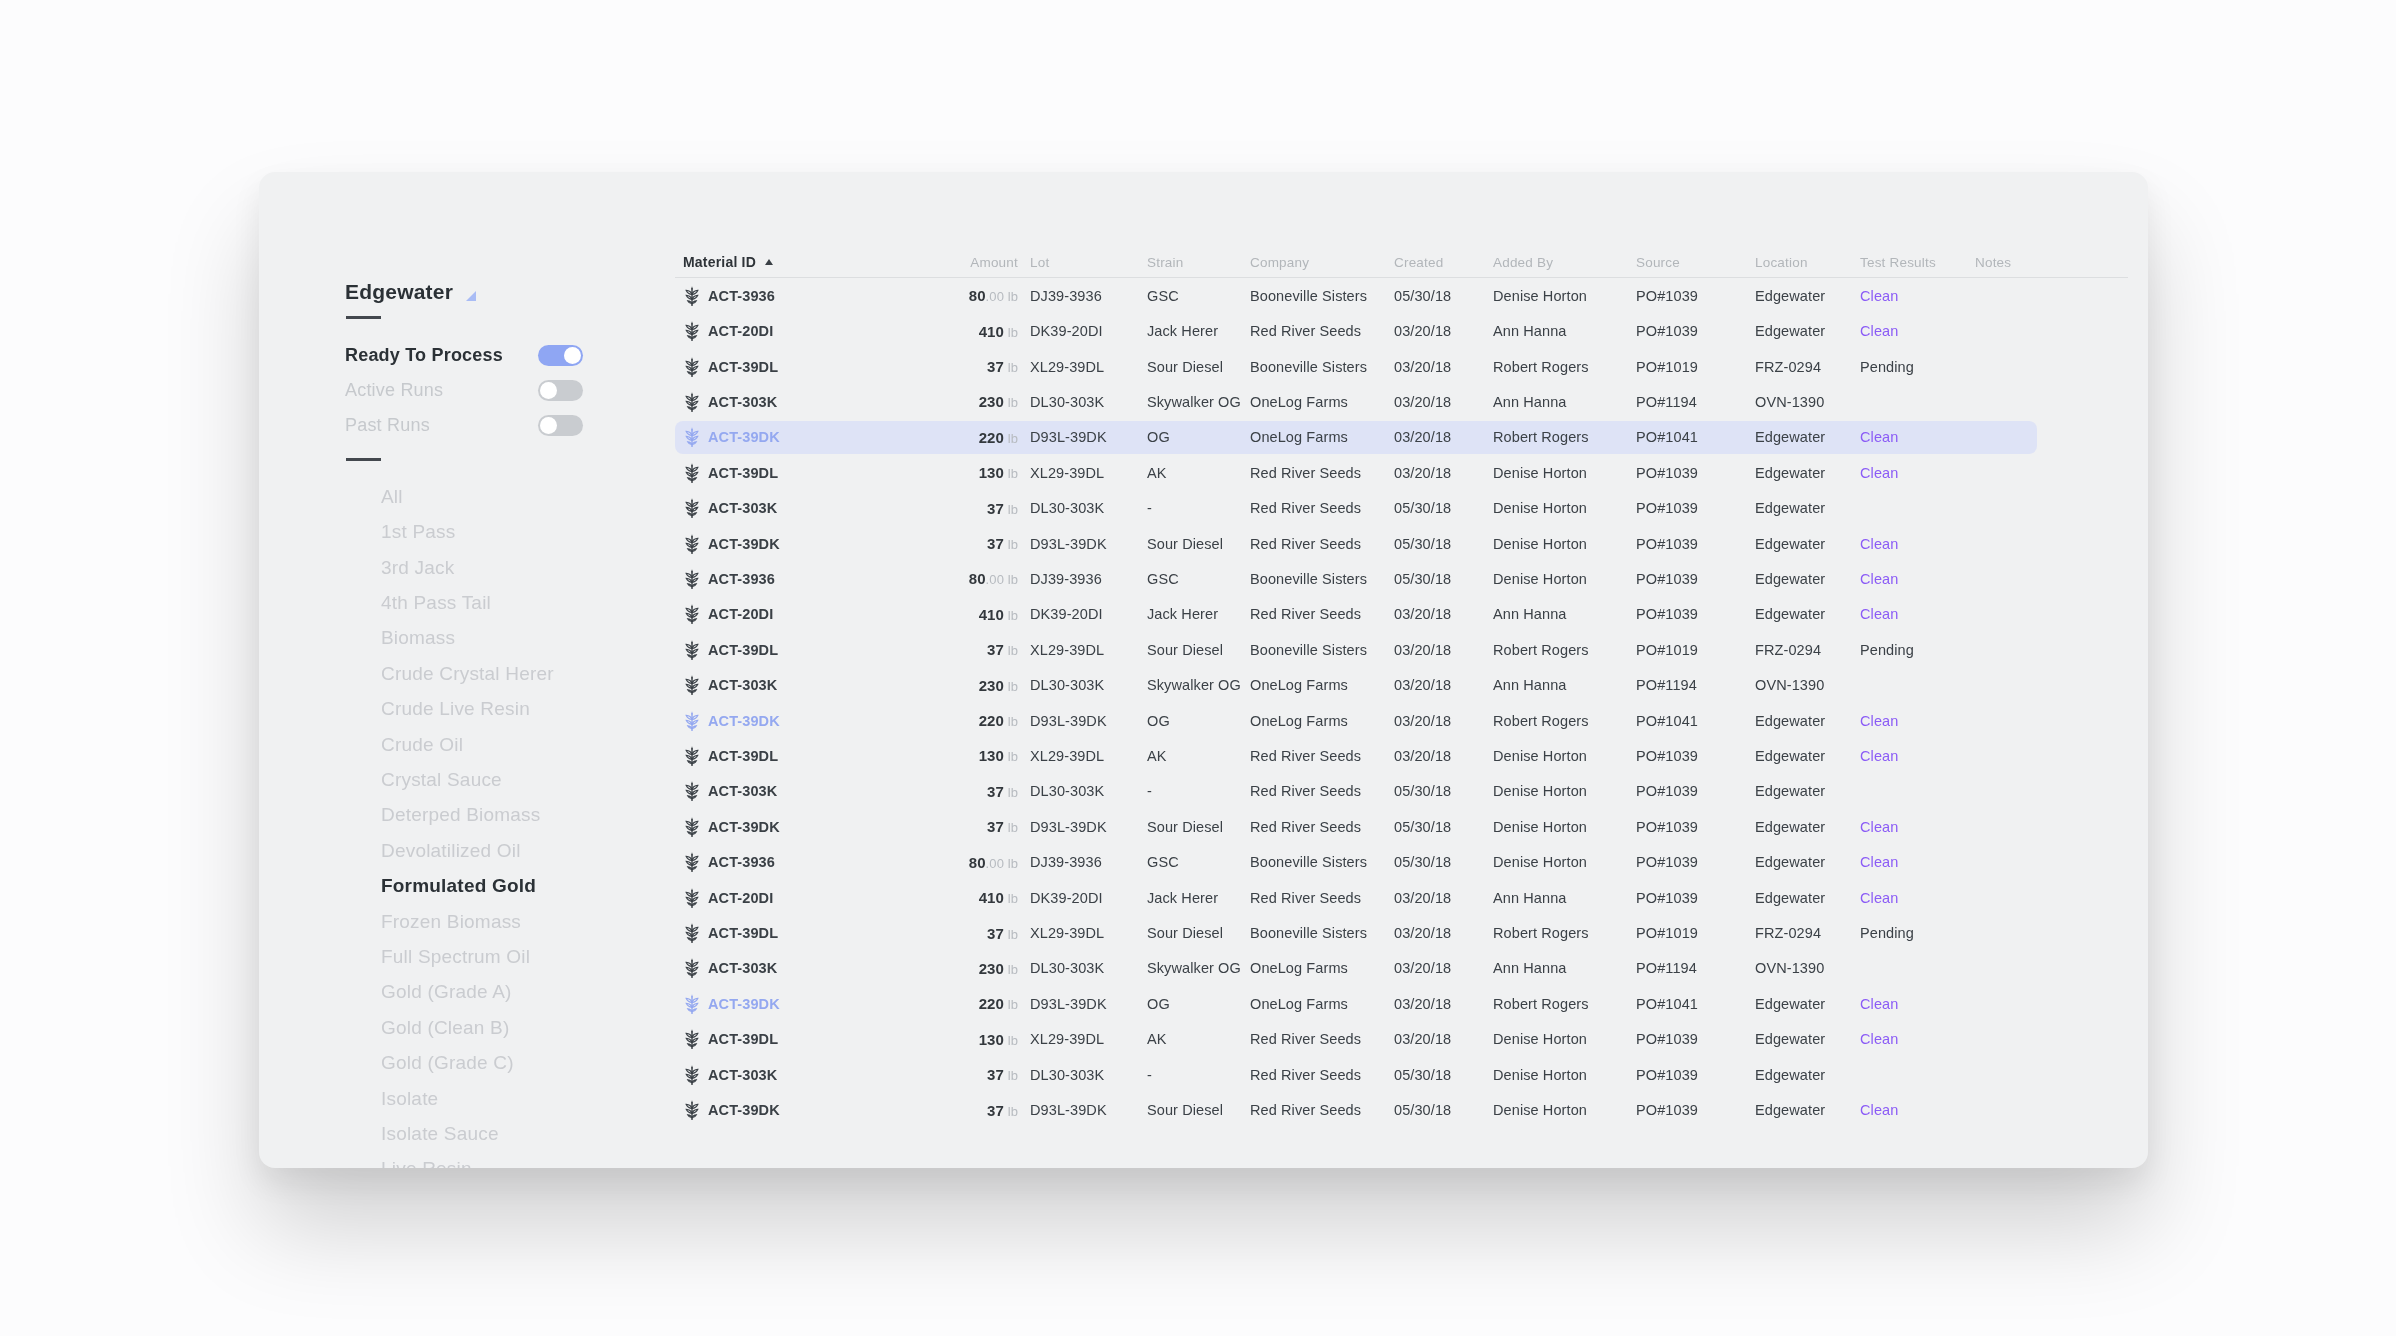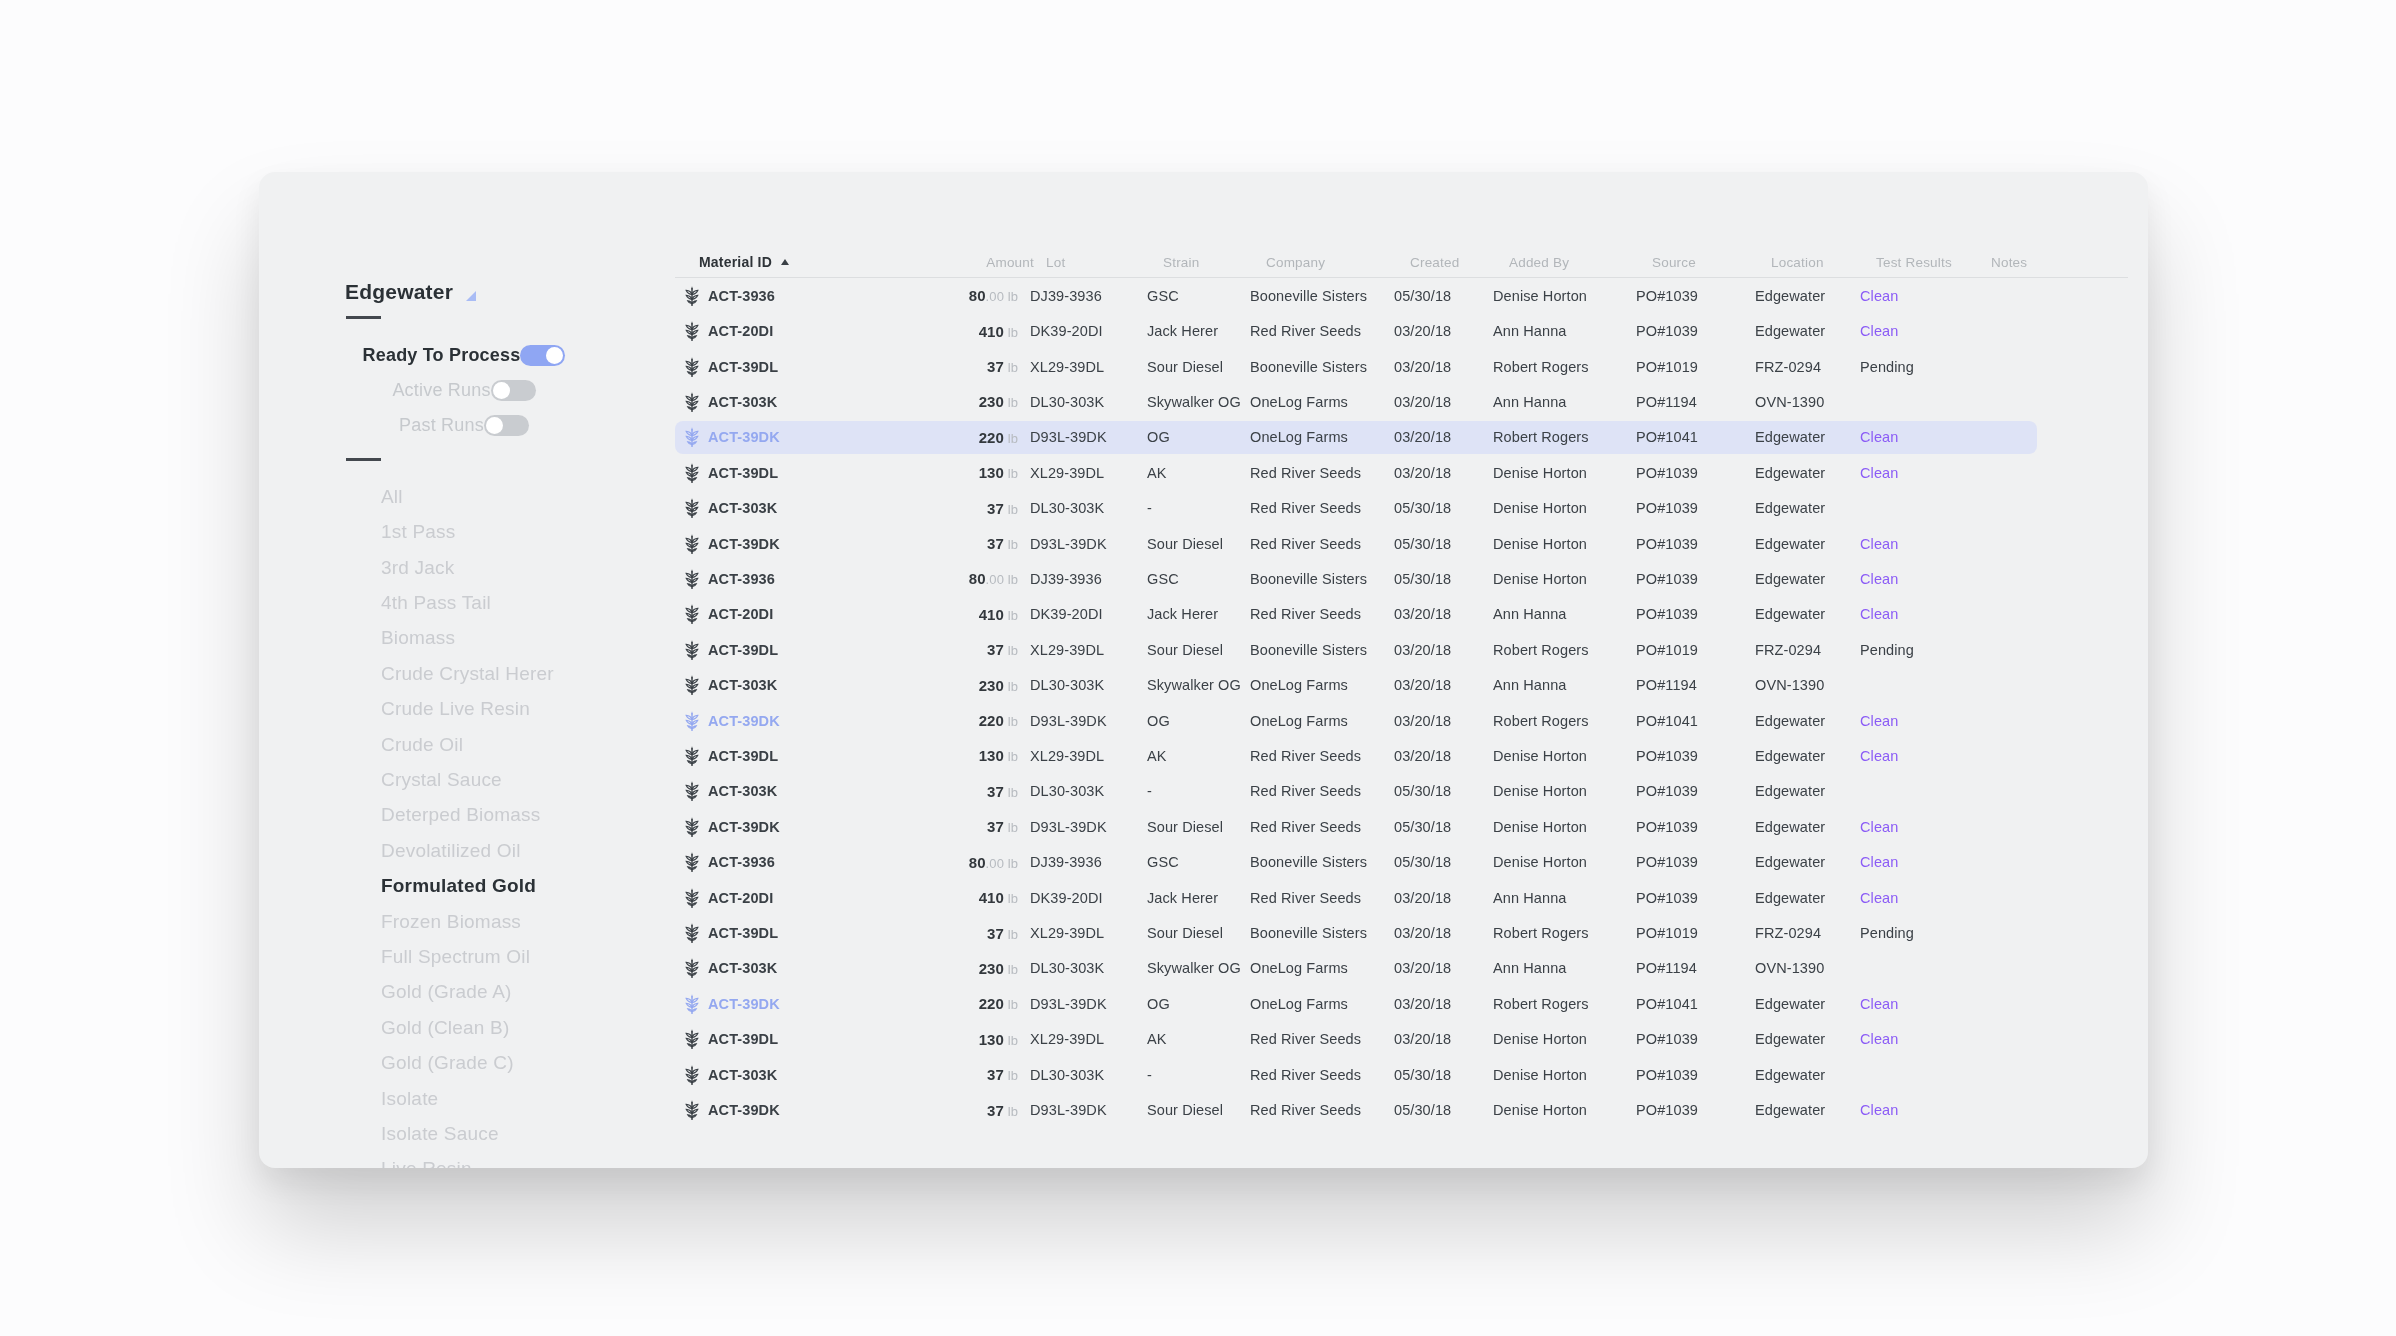--- a/index.html
+++ b/index.html
@@ -16,40 +16,40 @@
     box-shadow:0 14px 30px rgba(0,0,0,.07), 0 60px 95px rgba(0,0,0,.17);
   }
   
   .brand{position:absolute;left:86px;top:108px;display:flex;align-items:flex-end;gap:13px;cursor:pointer;}
   .brand-label{font-size:21px;font-weight:700;color:#2b3136;letter-spacing:.2px;}
   .brand-caret{width:0;height:0;border-left:10px solid transparent;border-bottom:10px solid #a9bcf5;margin-bottom:3px;}
   .sdivider{position:absolute;left:87px;width:35px;height:2.5px;background:#43484e;}
   .sdiv1{top:144px;}
   .sdiv2{top:286px;}
   .toggles{position:absolute;left:86px;top:166px;width:238px;}
-  .toggle-row{height:35px;display:flex;justify-content:center;align-items:center;}
+  .toggle-row{height:35px;display:flex;justify-content:space-between;align-items:center;}
   .tlabel{font-size:18px;letter-spacing:.2px;}
   .tlabel.on{color:#2b3136;font-weight:700;}
   .tlabel.off{color:#c6c9cd;font-weight:400;}
   .pill{width:45px;height:21px;border-radius:11px;background:#c9ccd0;position:relative;cursor:pointer;flex:none;}
   .pill.on{background:#8fa6f3;}
   .knob{width:17px;height:17px;border-radius:50%;background:#ffffff;position:absolute;top:2px;left:2px;}
   .pill.on .knob{left:auto;right:2px;}
   .filters{position:absolute;left:86px;top:307px;}
   .filter{height:35.42px;display:flex;align-items:center;font-size:19px;color:#caccd0;letter-spacing:.2px;cursor:pointer;white-space:nowrap;margin-left:36px;}
   .filter.selected{color:#2b3136;font-weight:700;}
   
   .table{position:absolute;left:424px;top:0;width:1445px;}
   .trow{
     display:grid;
     grid-template-columns:248px 99px 117px 103px 144px 99px 143px 119px 105px 115px 153px;
     align-items:center;height:35.42px;position:relative;white-space:nowrap;
   }
   .trow > *{position:relative;}
-  .header-row{position:absolute;top:76px;left:16px;width:100%;height:28px;}
+  .header-row{position:absolute;top:76px;left:0;width:100%;height:28px;}
   .hline{position:absolute;top:105px;left:-8px;width:1453px;height:1px;background:#dcdee0;}
   .rows{position:absolute;top:106px;left:0;width:100%;}
   .cell{font-size:14.5px;color:#3b4147;letter-spacing:.1px;overflow:visible;}
   .hcell{font-size:13.5px;color:#b2b6ba;letter-spacing:.2px;cursor:pointer;}
   .hcell.hid{color:#2e3338;font-weight:700;font-size:14px;display:flex;align-items:center;}
   .sort-caret{width:0;height:0;border-left:4.5px solid transparent;border-right:4.5px solid transparent;border-bottom:6px solid #3a4046;margin-left:9px;}
   .amount{text-align:right;padding-right:12px;}
   .num{font-weight:700;font-size:15px;color:#33383d;}
   .light{color:#b7bbc0;font-size:13px;font-weight:400;}
   .id-cell{display:flex;align-items:center;gap:7px;font-weight:700;font-size:14.5px;color:#3a4046;}

